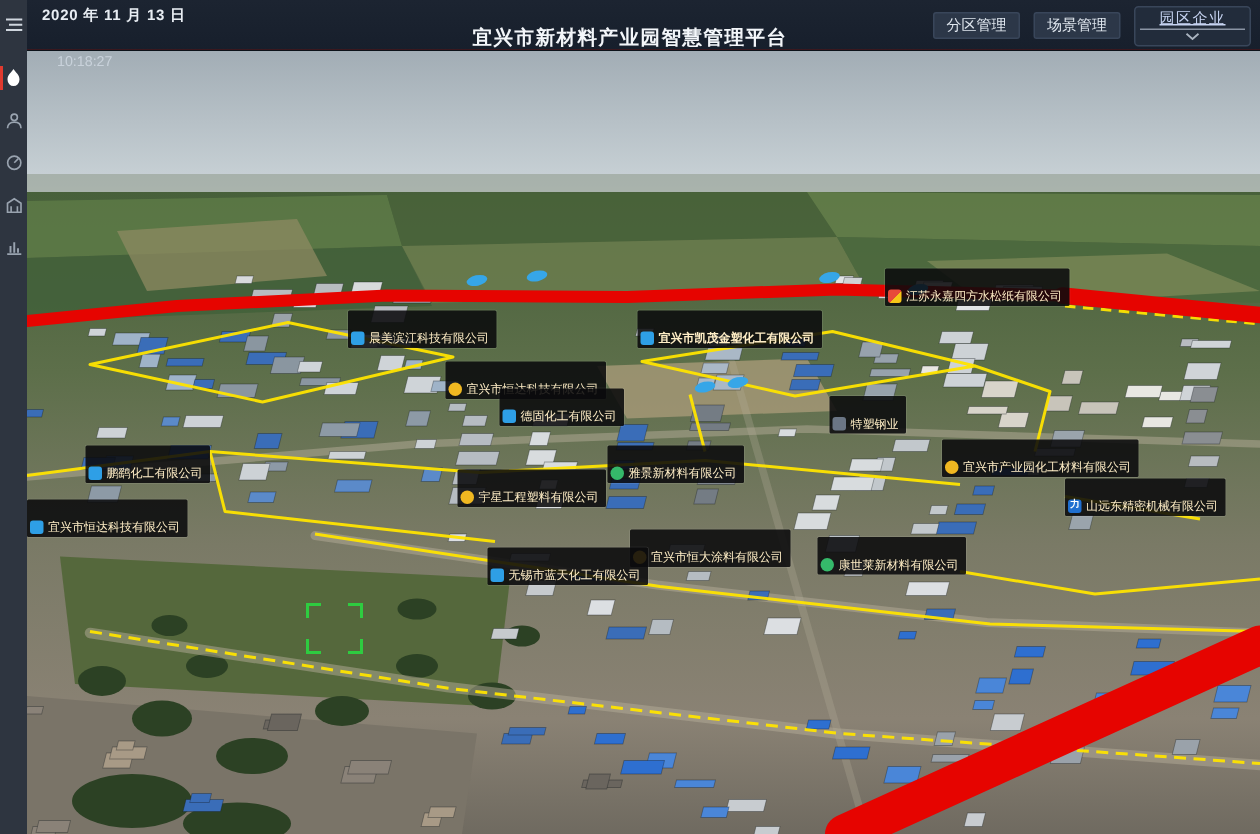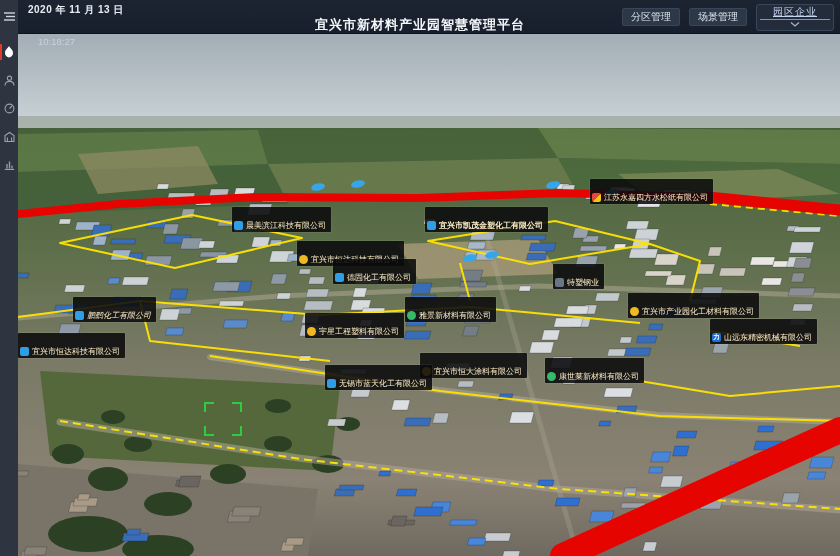--- a/index.html
+++ b/index.html
@@ -438,21 +438,21 @@
           <span class="tag-text">江苏永嘉四方水松纸有限公司</span>
         </div>
         <div class="map-label" style="left: 315px; top: 225px;">
           <span class="tag-icon tag-icon-blue"></span>
           <span class="tag-text">德固化工有限公司</span>
         </div>
         <div class="map-label" style="left: 535px; top: 230px;">
           <span class="tag-icon tag-icon-gray"></span>
           <span class="tag-text">特塑钢业</span>
         </div>
-        <div class="map-label" style="left: 55px; top: 263px; font-style: italic;">
+        <div class="map-label" style="left: 39px; top: 263px;">
           <span class="tag-icon tag-icon-blue"></span>
           <span class="tag-text">鹏鹞化工有限公司</span>
         </div>
         <div class="map-label" style="left: 387px; top: 263px;">
           <span class="tag-icon tag-icon-green"></span>
           <span class="tag-text">雅景新材料有限公司</span>
         </div>
         <div class="map-label" style="left: 610px; top: 259px;">
           <span class="tag-icon tag-icon-yellow"></span>
           <span class="tag-text">宜兴市产业园化工材料有限公司</span>

